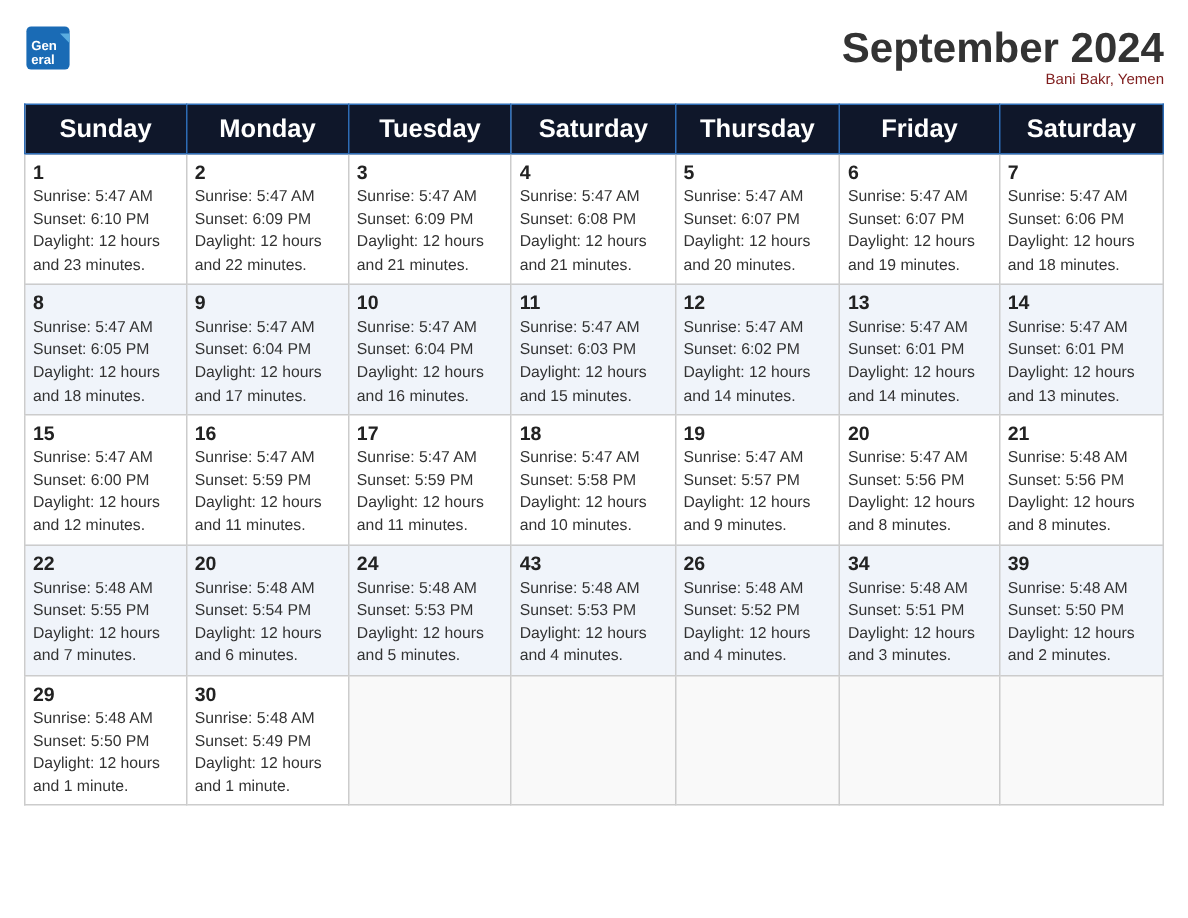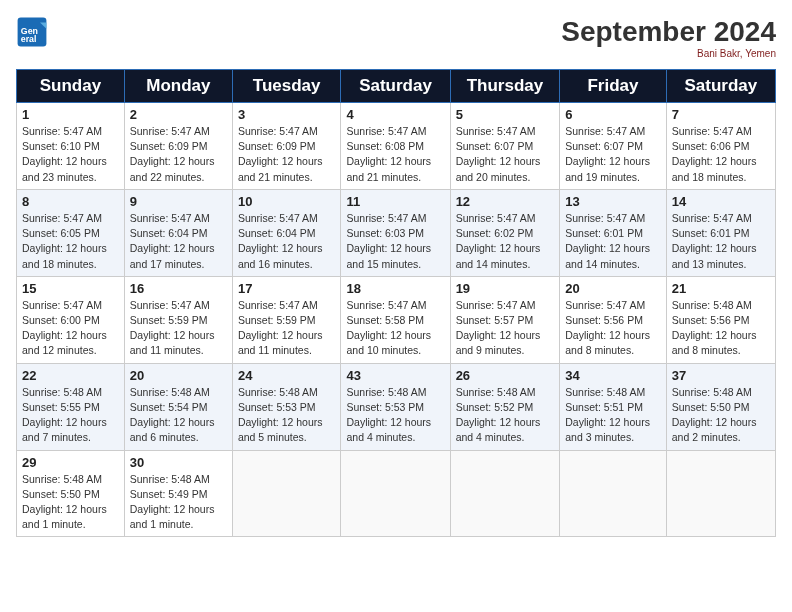--- a/index.html
+++ b/index.html
@@ -226,21 +226,21 @@
         </td>
         <td>
           <span class="day-num">26</span>
           <div class="day-info">Sunrise: 5:48 AM<br>Sunset: 5:52 PM<br>Daylight: 12 hours and 4 minutes.</div>
         </td>
         <td>
           <span class="day-num">34</span>
           <div class="day-info">Sunrise: 5:48 AM<br>Sunset: 5:51 PM<br>Daylight: 12 hours and 3 minutes.</div>
         </td>
         <td>
-          <span class="day-num">37</span>
+          <span class="day-num">39</span>
           <div class="day-info">Sunrise: 5:48 AM<br>Sunset: 5:50 PM<br>Daylight: 12 hours and 2 minutes.</div>
         </td>
       </tr>
       <tr>
         <td>
           <span class="day-num">29</span>
           <div class="day-info">Sunrise: 5:48 AM<br>Sunset: 5:50 PM<br>Daylight: 12 hours and 1 minute.</div>
         </td>
         <td>
           <span class="day-num">30</span>

